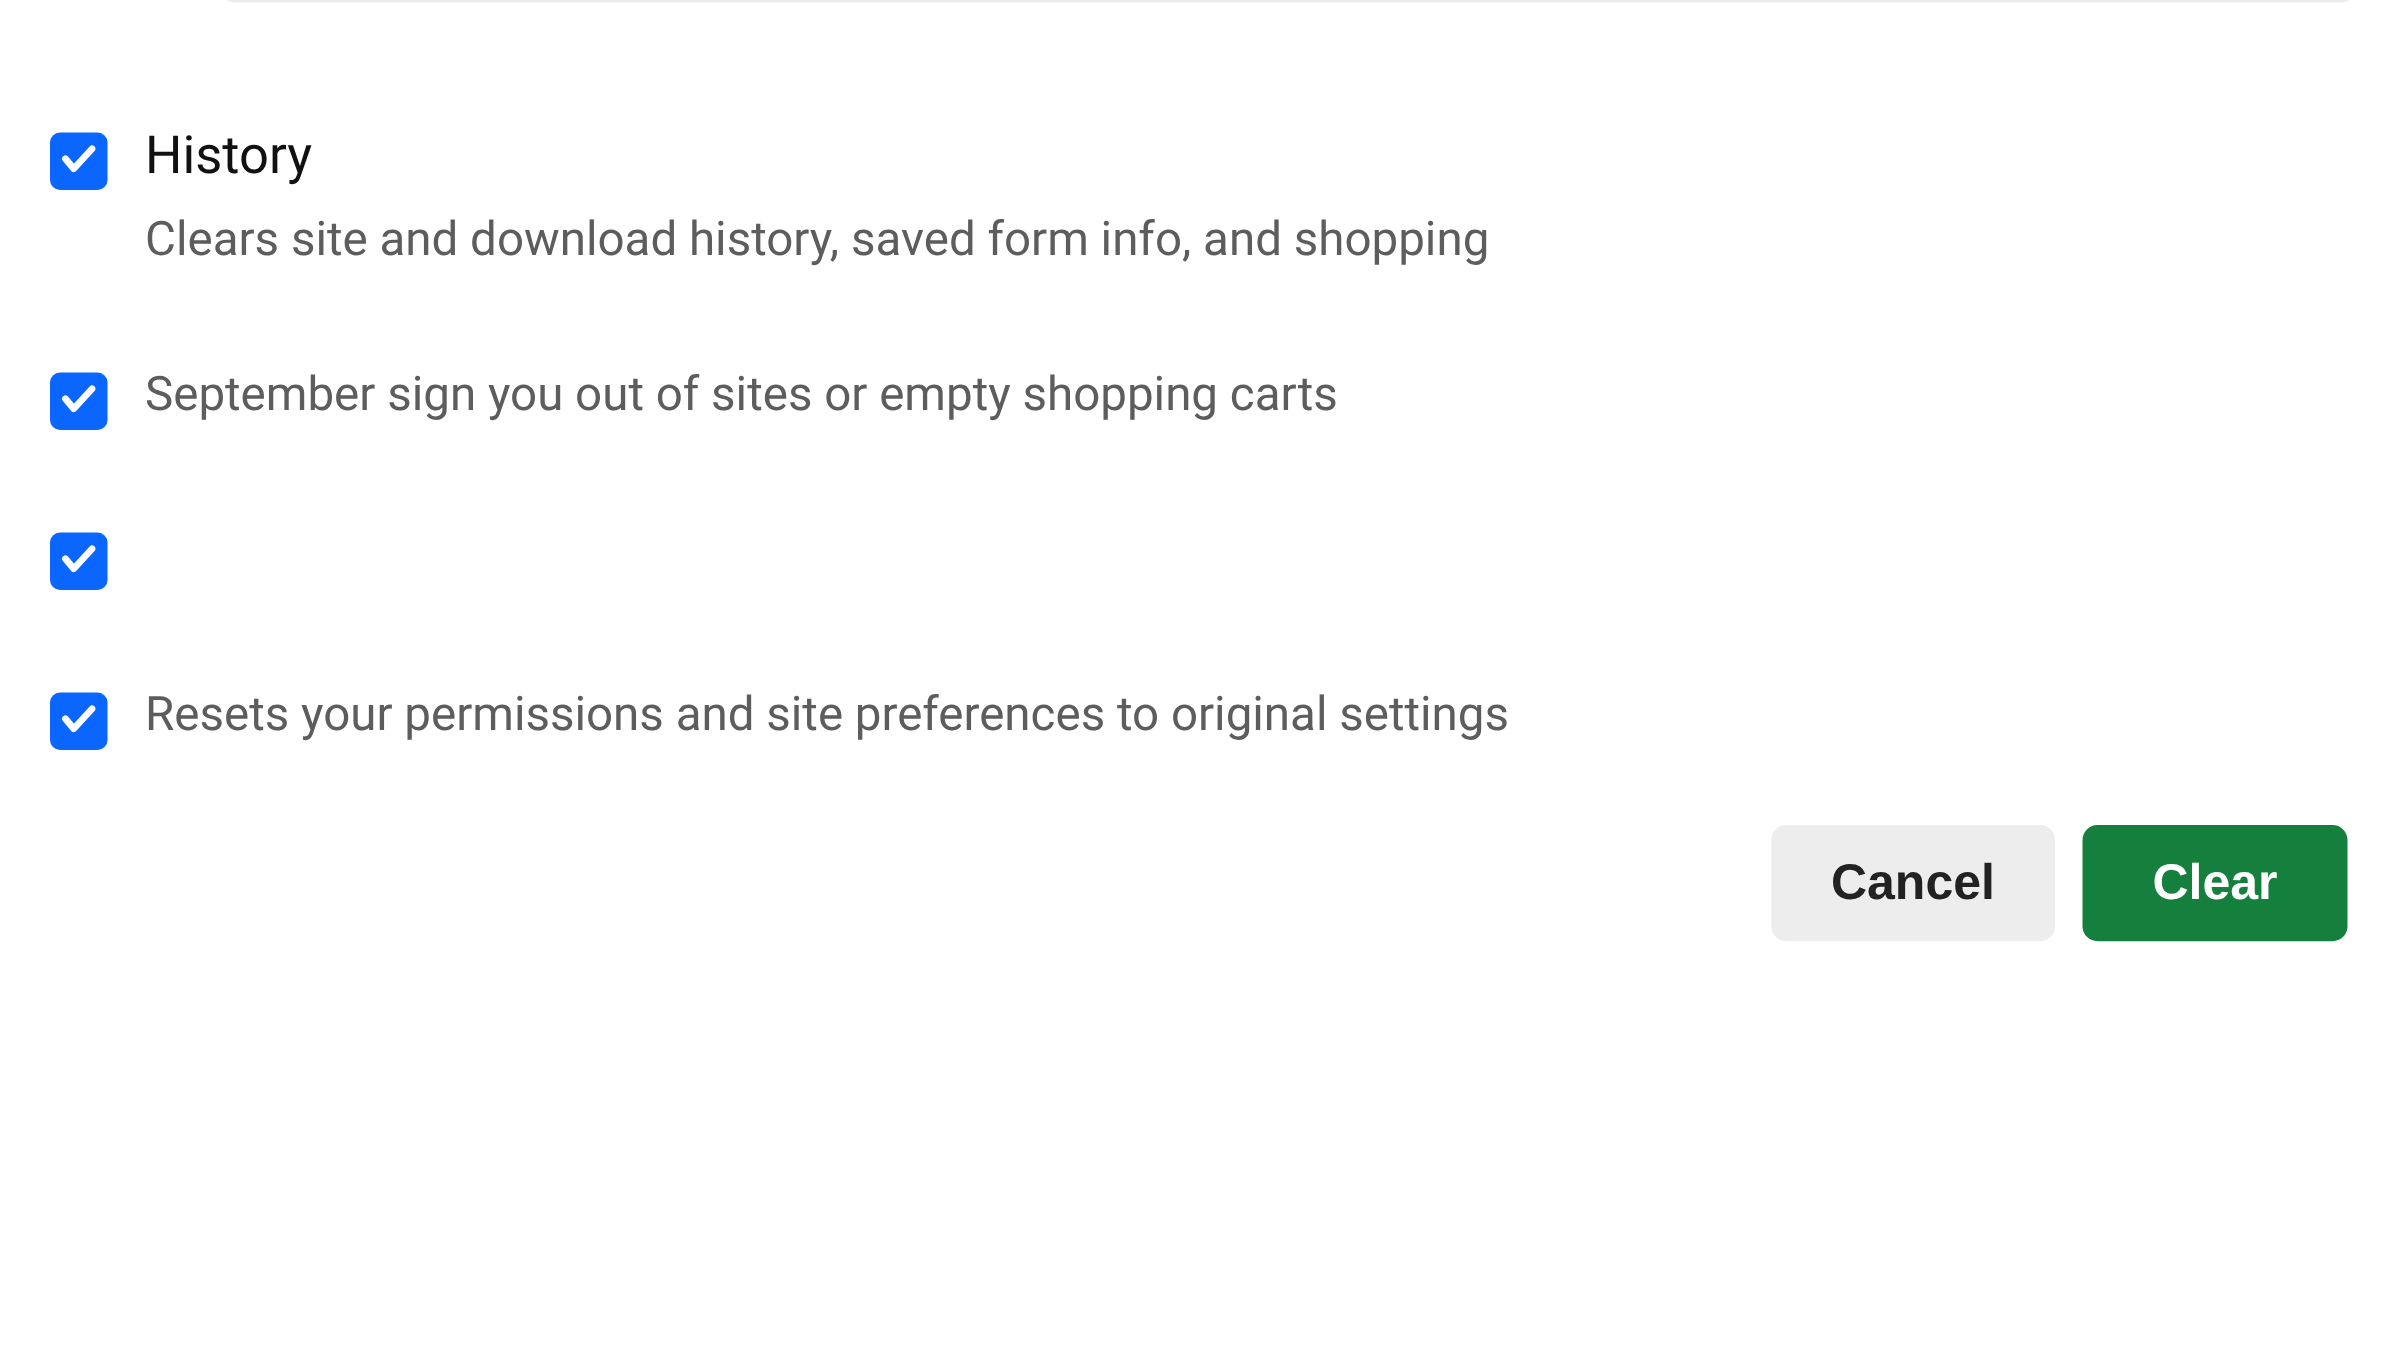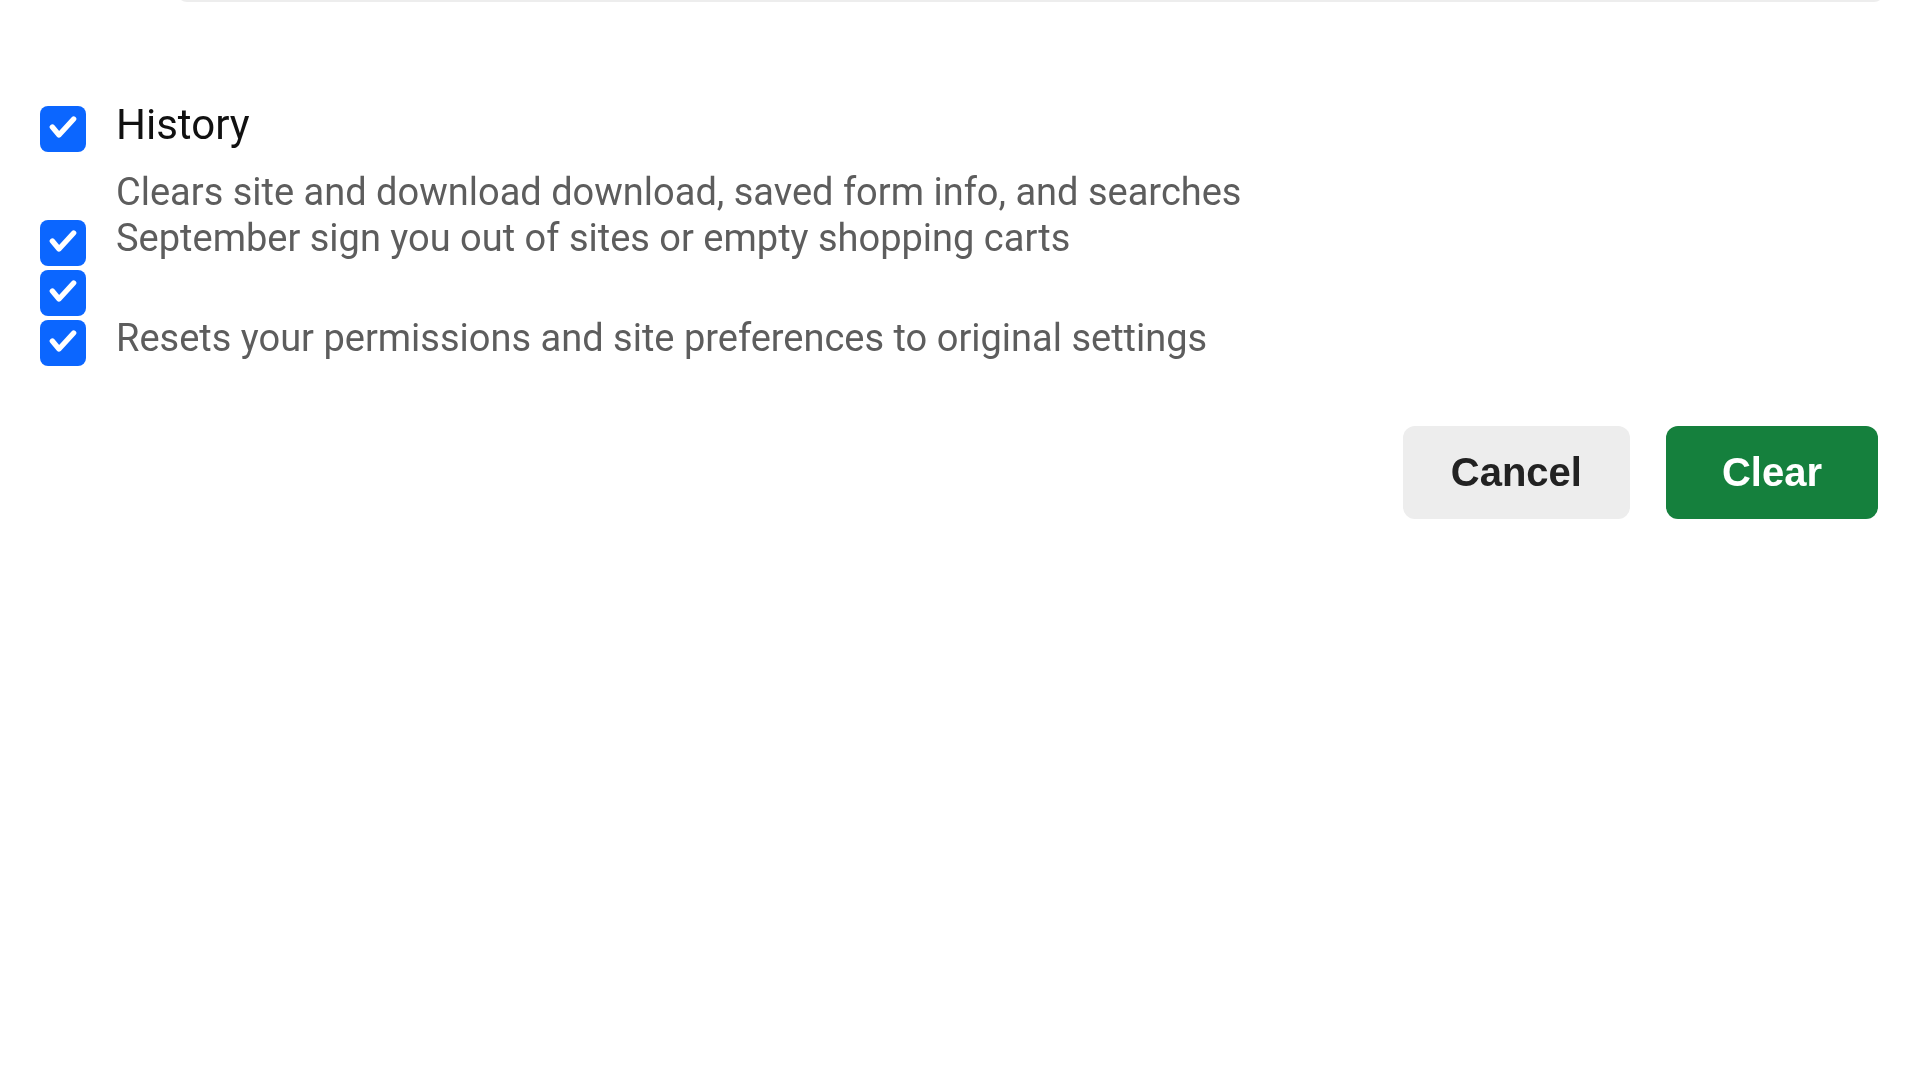--- a/index.html
+++ b/index.html
@@ -35,20 +35,21 @@
     border-radius: 10px;
     padding: 0 30px;
     height: 40px;
     display: flex;
     align-items: center;
     margin-top: -42px;
   }
   .options {
     display: flex;
     flex-direction: column;
+    gap: 78px;
     margin-top: 96px;
   }
   .option-row {
     display: flex;
     align-items: flex-start;
     gap: 30px;
   }
   .checkbox {
     width: 46px;
     height: 46px;
@@ -77,21 +78,21 @@
   }
   .option-desc {
     font-size: 38px;
     font-weight: 400;
     color: #5d5d5d;
     line-height: 1.2;
   }
   .button-row {
     display: flex;
     justify-content: flex-end;
-    gap: 36px;
+    gap: 22px;
     margin-top: 60px;
     padding-right: 6px;
   }
   .btn {
     font-size: 40px;
     font-weight: 600;
     padding: 24px 48px;
     border-radius: 12px;
     border: none;
     cursor: pointer;
@@ -123,21 +124,21 @@
     <div class="option-row">
       <div class="checkbox">
         <span>
           <svg viewBox="0 0 24 24" fill="none" stroke="#ffffff" stroke-width="4" stroke-linecap="round" stroke-linejoin="round">
               <polyline points="4 12 9 18 20 6"></polyline>
             </svg>
         </span>
       </div>
       <div class="option-text">
         <div class="option-title">History</div>
-        <div class="option-desc">Clears site and download download, saved form info, and searches</div>
+        <div class="option-desc">Clears site and download history, saved form info, and shopping</div>
       </div>
     </div>
 
     <div class="option-row">
       <div class="checkbox">
         <span>
           <svg viewBox="0 0 24 24" fill="none" stroke="#ffffff" stroke-width="4" stroke-linecap="round" stroke-linejoin="round">
               <polyline points="4 12 9 18 20 6"></polyline>
             </svg>
         </span>

